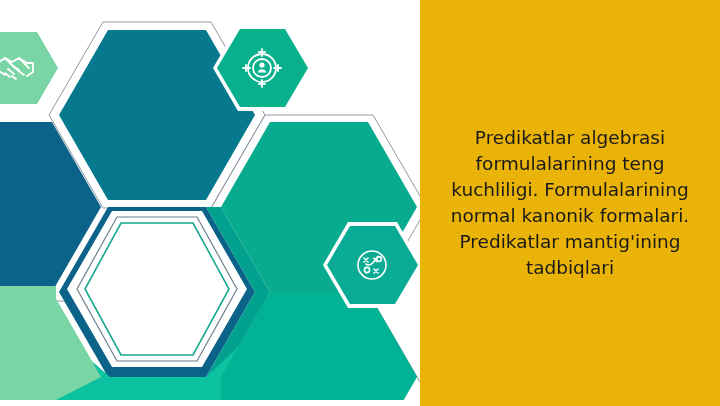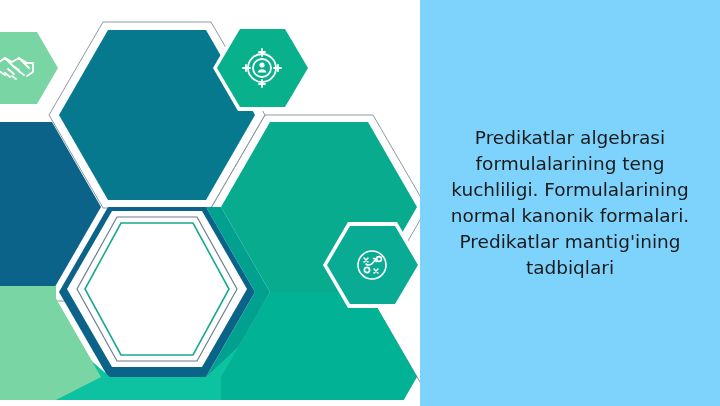--- a/index.html
+++ b/index.html
@@ -5,21 +5,21 @@
   html,body{margin:0;padding:0;}
   body{
     width:720px;height:406px;
     background:#ffffff;
     font-family:"DejaVu Sans", sans-serif;
     overflow:hidden;
     position:relative;
   }
   #slide{
     position:absolute;left:0;top:0;width:720px;height:406px;
-    background:#7dd3fc;
+    background:#eab308;
   }
   #hex-art{
     position:absolute;left:0;top:0;width:420px;height:406px;
   }
   #hex-art svg{display:block;width:420px;height:406px;}
   #title-block{
     position:absolute;
     left:420px;top:0;
     width:300px;height:406px;
     display:flex;align-items:center;justify-content:center;

